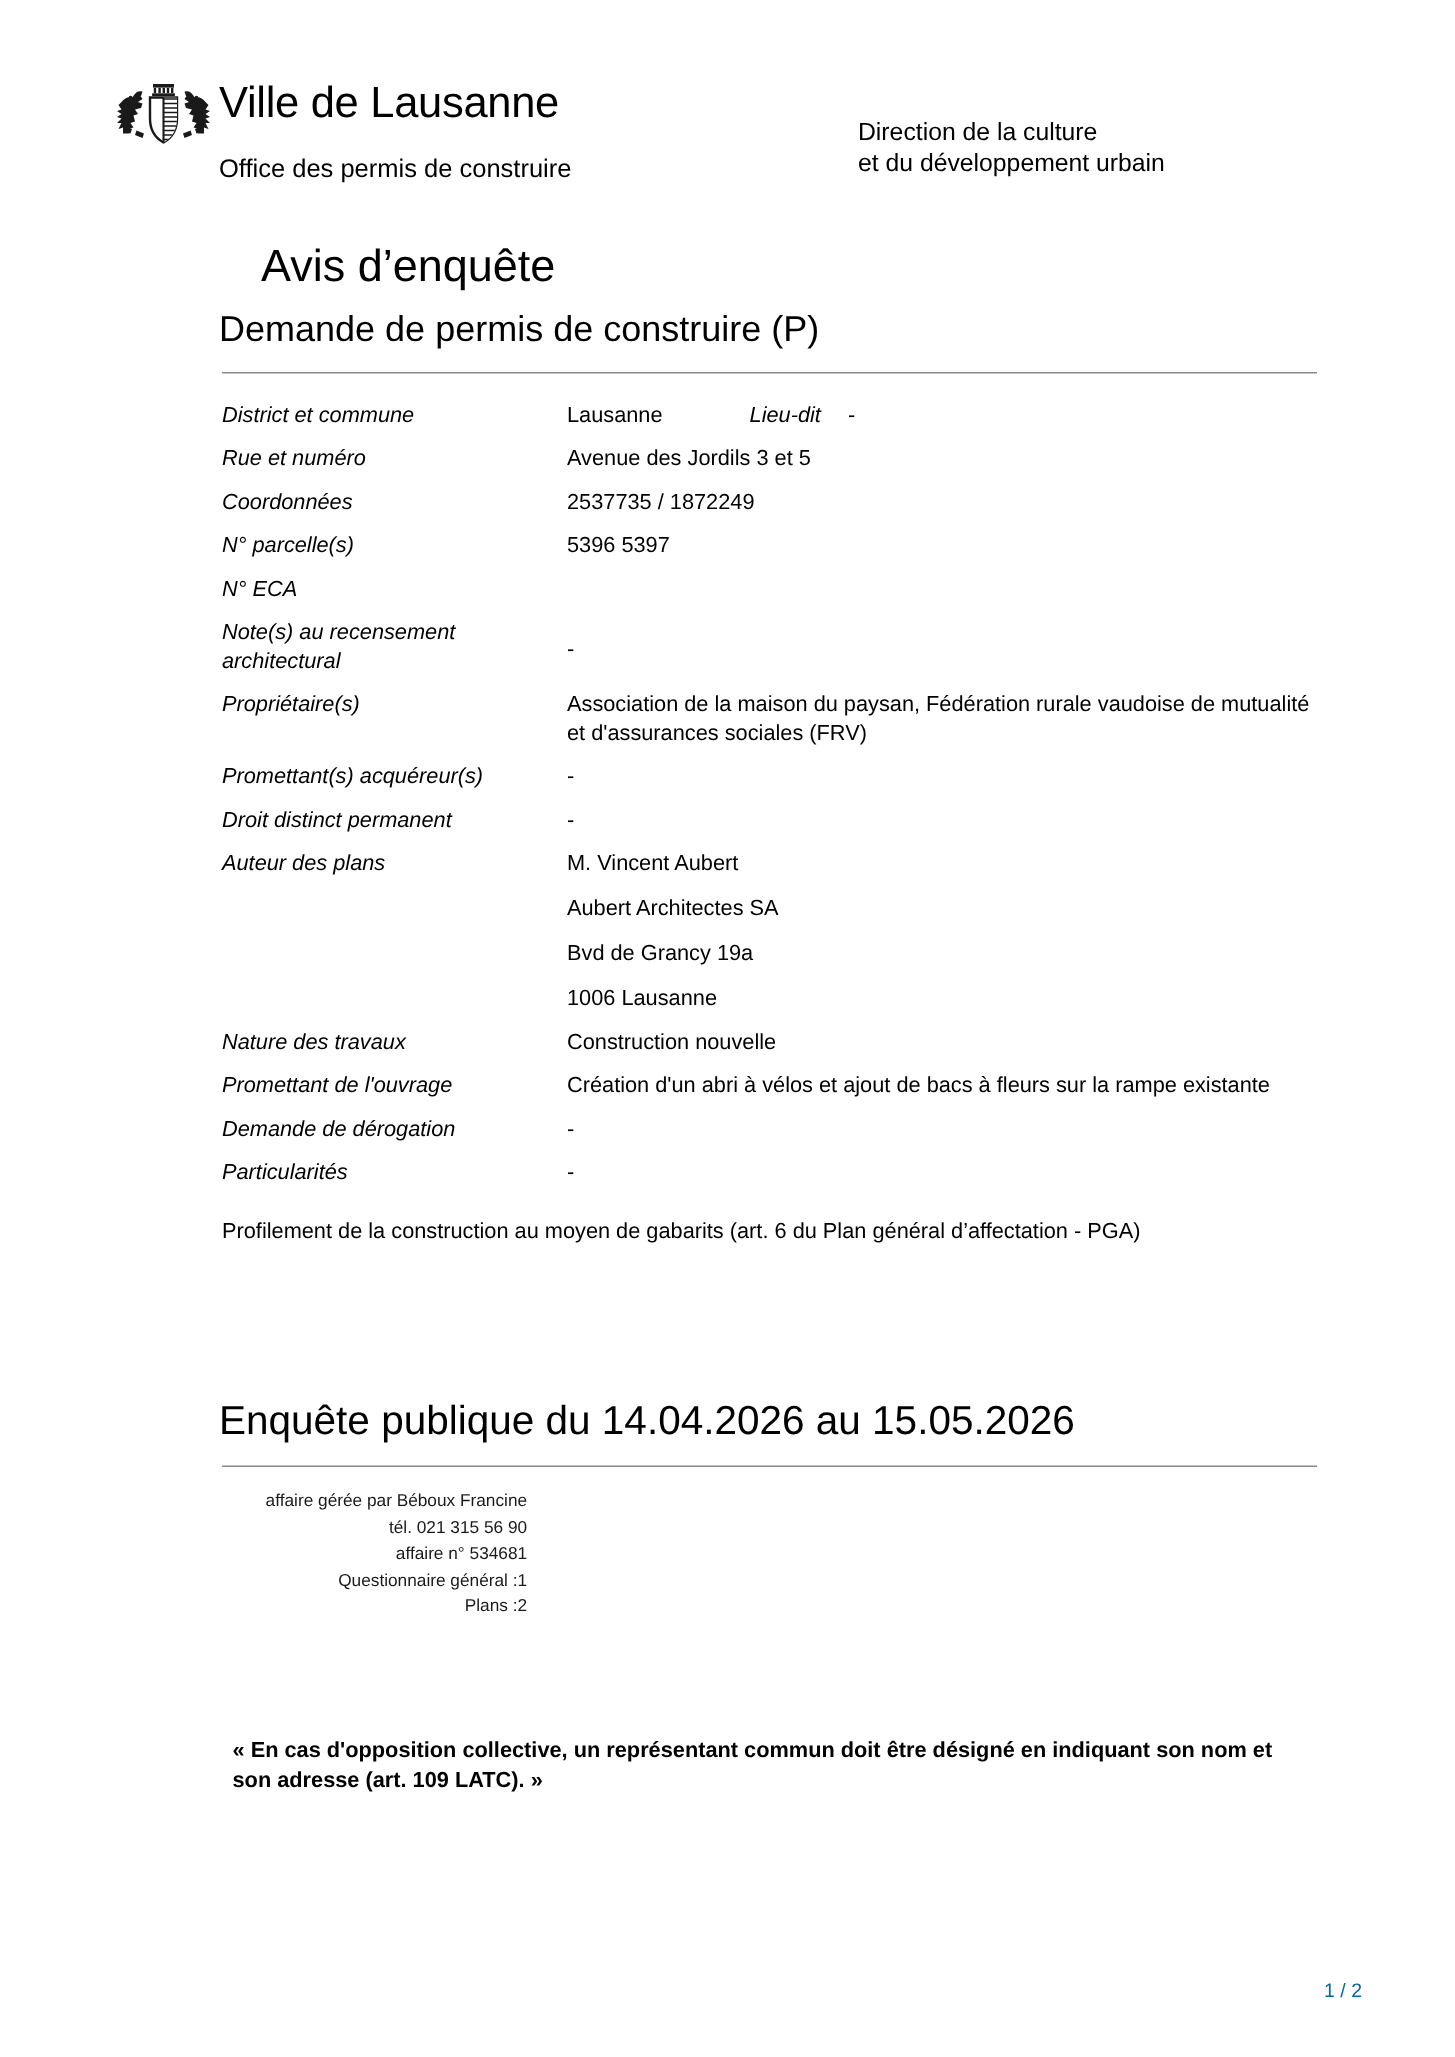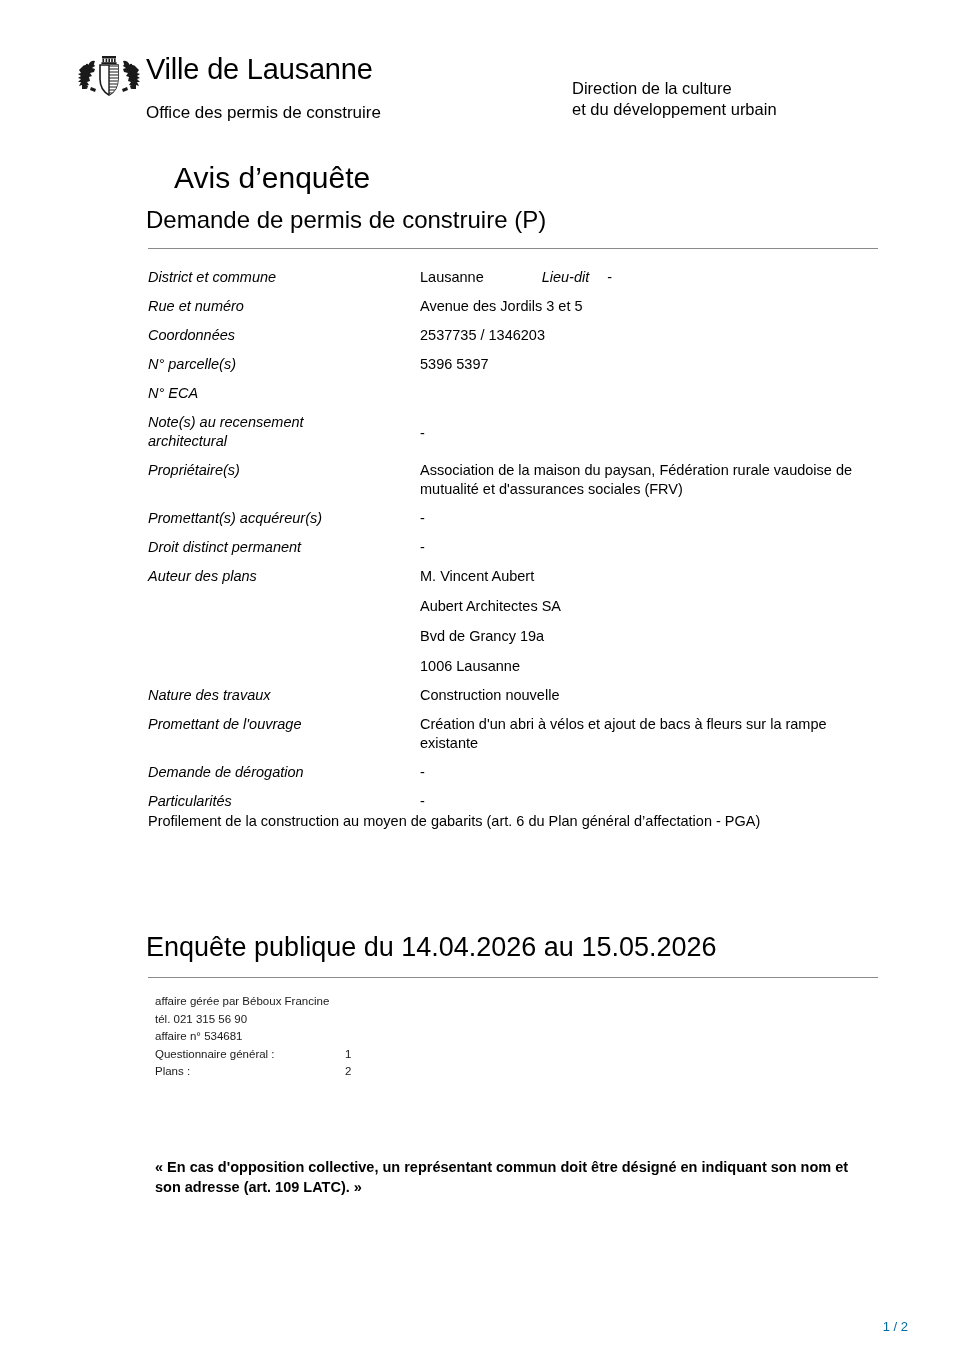--- a/index.html
+++ b/index.html
@@ -105,21 +105,20 @@
   .table {
     position: absolute;
     left: 148px;
     top: 268px;
     width: 730px;
   }
   .row {
     display: flex;
     align-items: flex-start;
     margin-bottom: 10px;
-    gap: 42px;
   }
   .lbl {
     flex: 0 0 230px;
     width: 230px;
     font-size: 14.5px;
     line-height: 19px;
     font-style: italic;
   }
   .val {
     flex: 1 1 auto;
@@ -158,20 +157,21 @@
   }
 
   
   .admin {
     position: absolute;
     left: 155px;
     top: 993px;
     font-size: 11.5px;
     line-height: 17.5px;
     color: #1a1a1a;
+    text-align: right;
   }
   .admin-row { display: flex; }
   .admin-key { flex: 0 0 190px; }
   .admin-num { flex: 0 0 auto; }
 
   
   .footnote {
     position: absolute;
     left: 155px;
     top: 1157px;
@@ -277,21 +277,21 @@
       </div>
     </div>
 
     <div class="row">
       <div class="lbl">Rue et numéro</div>
       <div class="val">Avenue des Jordils 3 et 5</div>
     </div>
 
     <div class="row">
       <div class="lbl">Coordonnées</div>
-      <div class="val">2537735 / 1346203</div>
+      <div class="val">2537735 / 1872249</div>
     </div>
 
     <div class="row">
       <div class="lbl">N° parcelle(s)</div>
       <div class="val">5396 5397</div>
     </div>
 
     <div class="row">
       <div class="lbl">N° ECA</div>
       <div class="val"></div>

